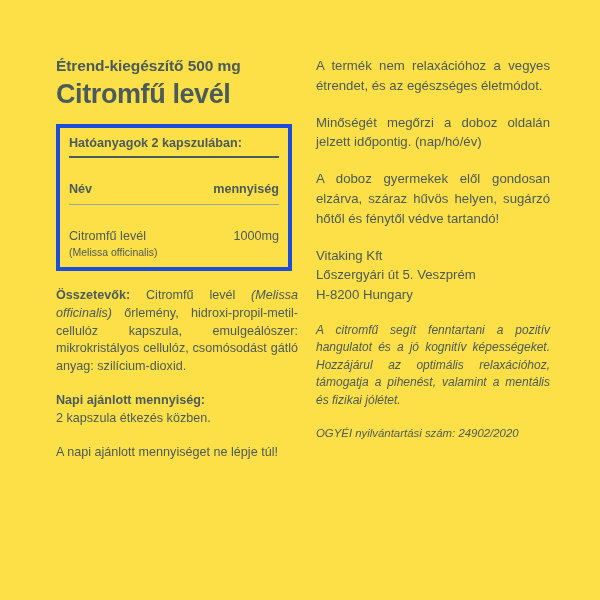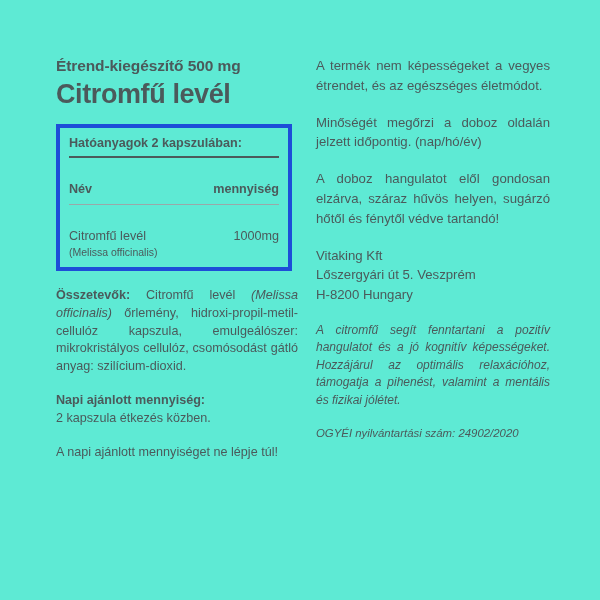--- a/index.html
+++ b/index.html
@@ -12,21 +12,21 @@
     height: 600px;
     overflow: hidden;
     font-family: "Liberation Sans", sans-serif;
     color: #4b5a5b;
     -webkit-font-smoothing: antialiased;
   }
   .label {
     position: relative;
     width: 600px;
     height: 600px;
-    background: #5eead4;
+    background: #fde047;
   }
   .col {
     position: absolute;
     top: 56px;
   }
   .col-left {
     left: 56px;
     width: 242px;
   }
   .col-right {
@@ -173,25 +173,25 @@
       <span class="block-title">Napi ajánlott mennyiség:</span><br>
       <span>2 kapszula étkezés közben.</span>
     </p>
 
     <p class="para tight">A napi ajánlott mennyiséget ne lépje túl!</p>
 
   </div>
 
   <div class="col col-right">
 
-    <p class="para-r">A termék nem képességeket a vegyes étrendet, és az egészséges életmódot.</p>
+    <p class="para-r">A termék nem relaxációhoz a vegyes étrendet, és az egészséges életmódot.</p>
 
     <p class="para-r">Minőségét megőrzi a doboz oldalán jelzett időpontig. (nap/hó/év)</p>
 
-    <p class="para-r">A doboz hangulatot elől gondosan elzárva, száraz hűvös helyen, sugárzó hőtől és fénytől védve tartandó!</p>
+    <p class="para-r">A doboz gyermekek elől gondosan elzárva, száraz hűvös helyen, sugárzó hőtől és fénytől védve tartandó!</p>
 
     <div class="addr">
       <div>Vitaking Kft</div>
       <div>Lőszergyári út 5.  Veszprém</div>
       <div>H-8200 Hungary</div>
     </div>
 
     <p class="claims">A citromfű segít fenntartani a pozitív hangulatot és a jó kognitív képességeket. Hozzájárul az optimális relaxációhoz, támogatja a pihenést, valamint a mentális és fizikai jólétet.</p>
 
     <p class="reg">OGYÉI nyilvántartási szám: 24902/2020</p>

